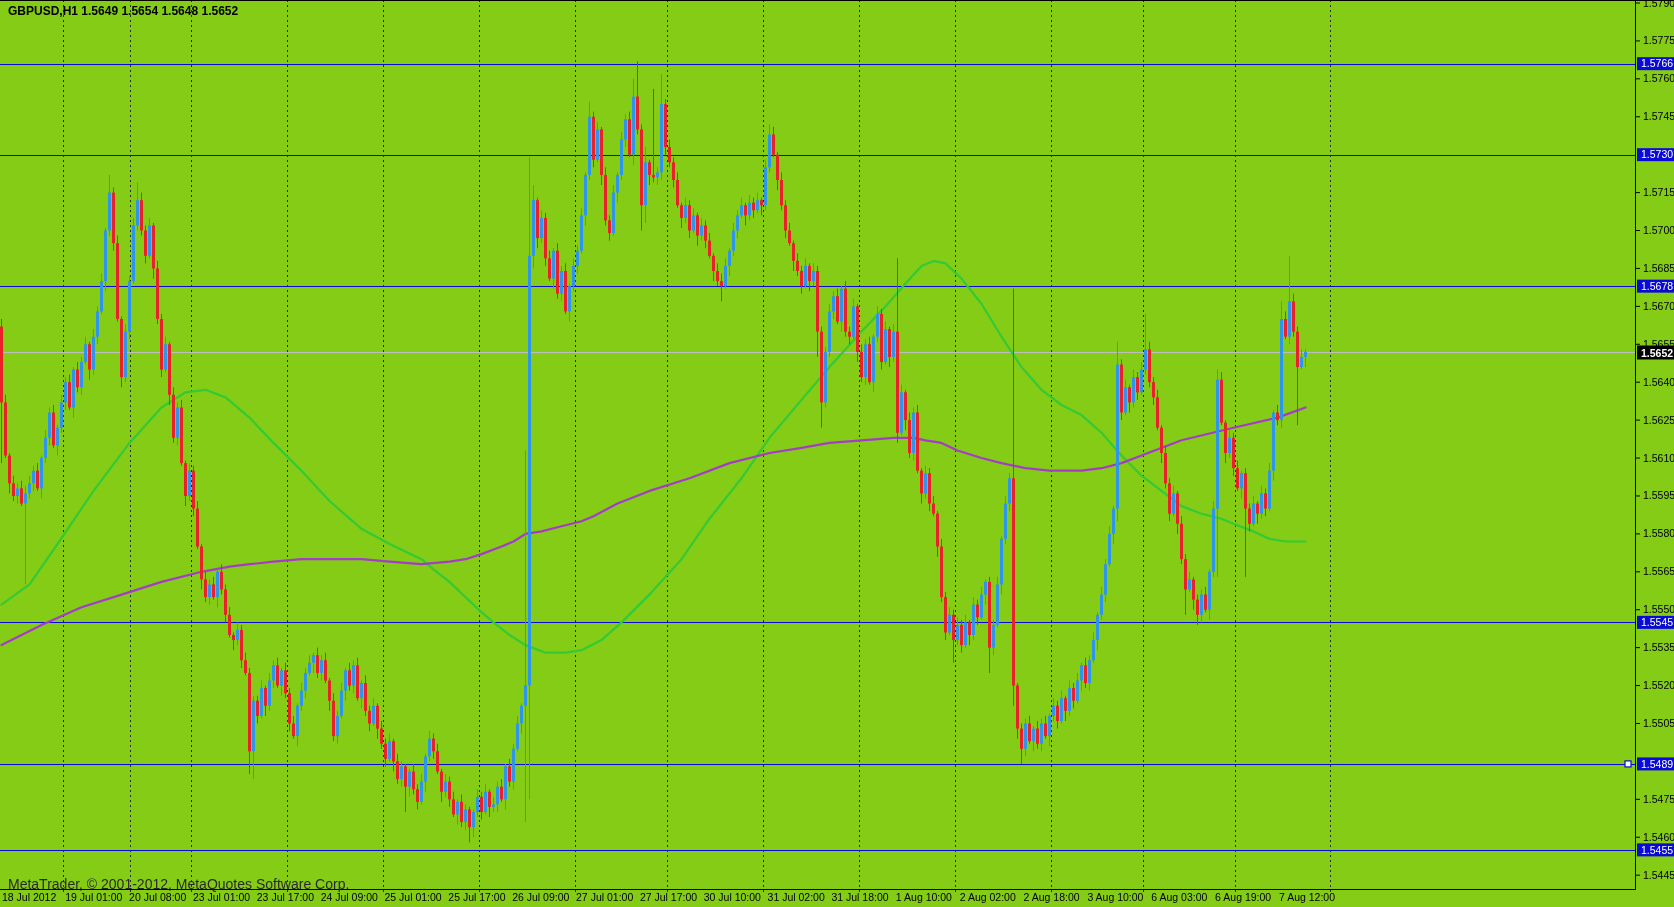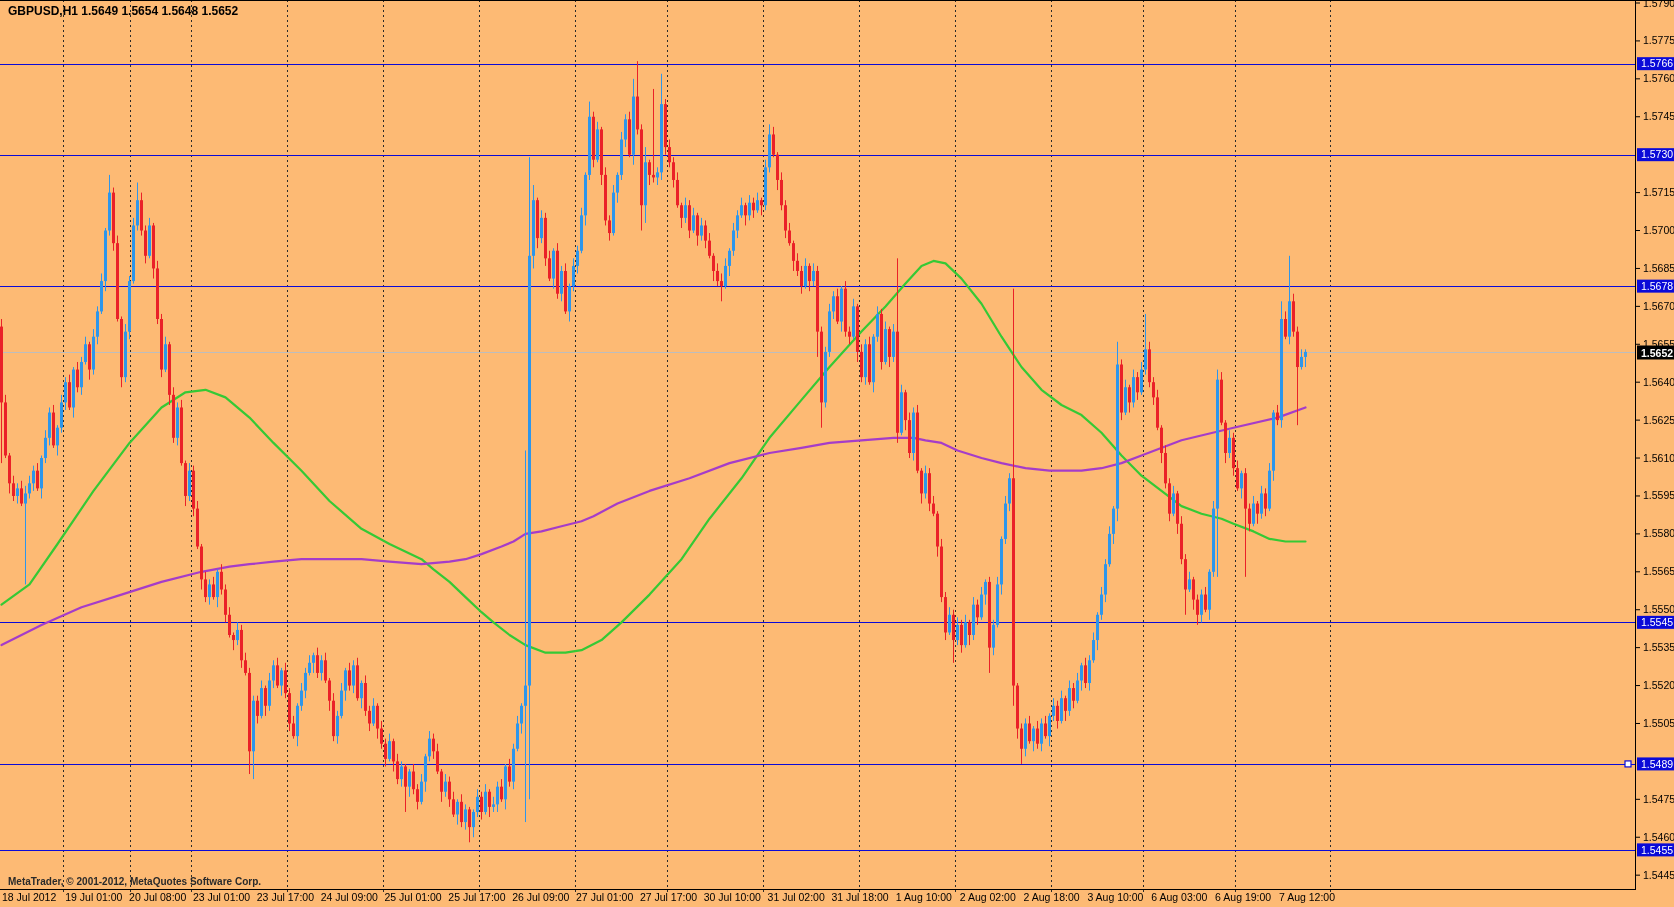--- a/index.html
+++ b/index.html
@@ -1,19 +1,19 @@
 <!DOCTYPE html>
 <html><head>
 <meta charset="utf-8">
 <style>
   html,body{margin:0;padding:0;background:#fff;}
-  #stage{position:relative;width:1674px;height:907px;background:#fdba74;overflow:hidden;
+  #stage{position:relative;width:1674px;height:907px;background:#84cc16;overflow:hidden;
          font-family:"Liberation Sans","DejaVu Sans",sans-serif;}
   #chart-title{position:absolute;left:8px;top:4px;font-size:12px;font-weight:bold;color:#000;z-index:5;}
-  #credit{position:absolute;left:8px;top:876px;font-size:10px;color:#2a2a2a;z-index:5;font-weight:bold;}
+  #credit{position:absolute;left:8px;top:876px;font-size:14px;color:#2a2a2a;z-index:5;}
   svg text{font-family:"Liberation Sans","DejaVu Sans",sans-serif;}
 </style>
 </head>
 <body>
 
 <div id="stage">
   <div id="chart-title">GBPUSD,H1 1.5649 1.5654 1.5648 1.5652</div>
   <div id="credit">MetaTrader, © 2001-2012, MetaQuotes Software Corp.</div>
   <div id="chart-holder">
       <svg width="1674" height="907" style="position: absolute; left: 0px; top: 0px;">

